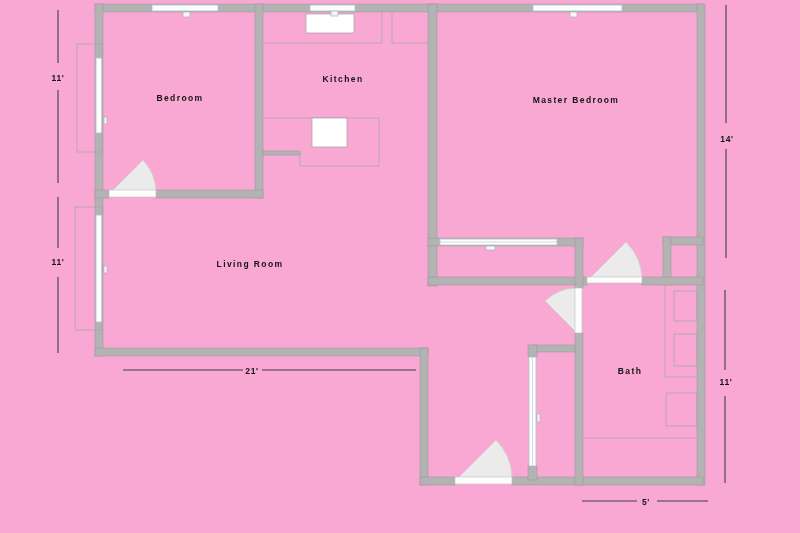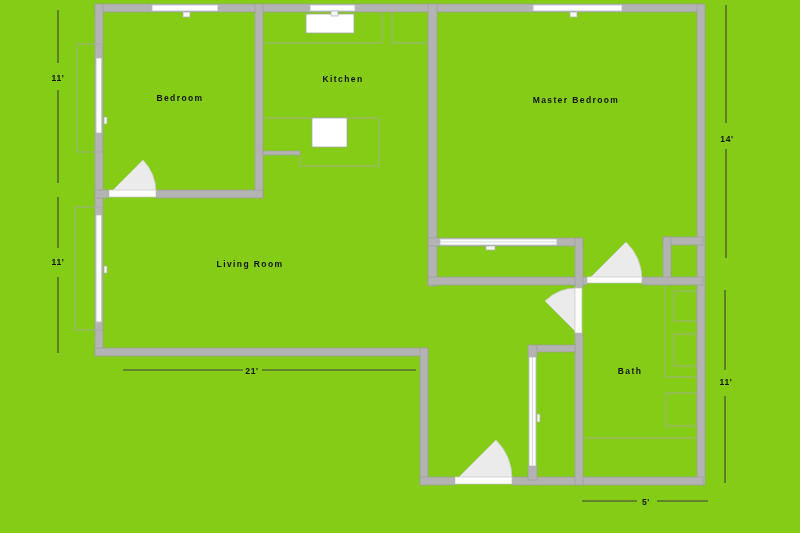--- a/index.html
+++ b/index.html
@@ -1,16 +1,16 @@
 <!DOCTYPE html>
 <html><head>
 <meta charset="utf-8">
 <style>
   html,body{margin:0;padding:0;background:#ffffff;}
-  .page{position:relative;width:800px;height:533px;background:#84cc16;overflow:hidden;
+  .page{position:relative;width:800px;height:533px;background:#f9a8d4;overflow:hidden;
         font-family:"Liberation Sans", sans-serif;}
   svg{display:block;}
   .wall   {fill:#b3b3b3;stroke:#9b9b9b;stroke-width:.6;}
   .win    {fill:#fbfdfe;stroke:#b7c0c6;stroke-width:.8;}
   .winline{stroke:#c4ccd1;stroke-width:.7;fill:none;}
   .mark   {fill:#f6f6f6;stroke:#b0b0b0;stroke-width:.7;}
   .slab   {fill:#fdfdfd;stroke:#c6c6c6;stroke-width:.7;}
   .pie    {fill:#ebebeb;stroke:#cdcdcd;stroke-width:.8;}
   .fix    {fill:none;stroke:#a9a9a9;stroke-width:.8;}
   .fixf   {fill:#ffffff;stroke:#a9a9a9;stroke-width:.8;}

